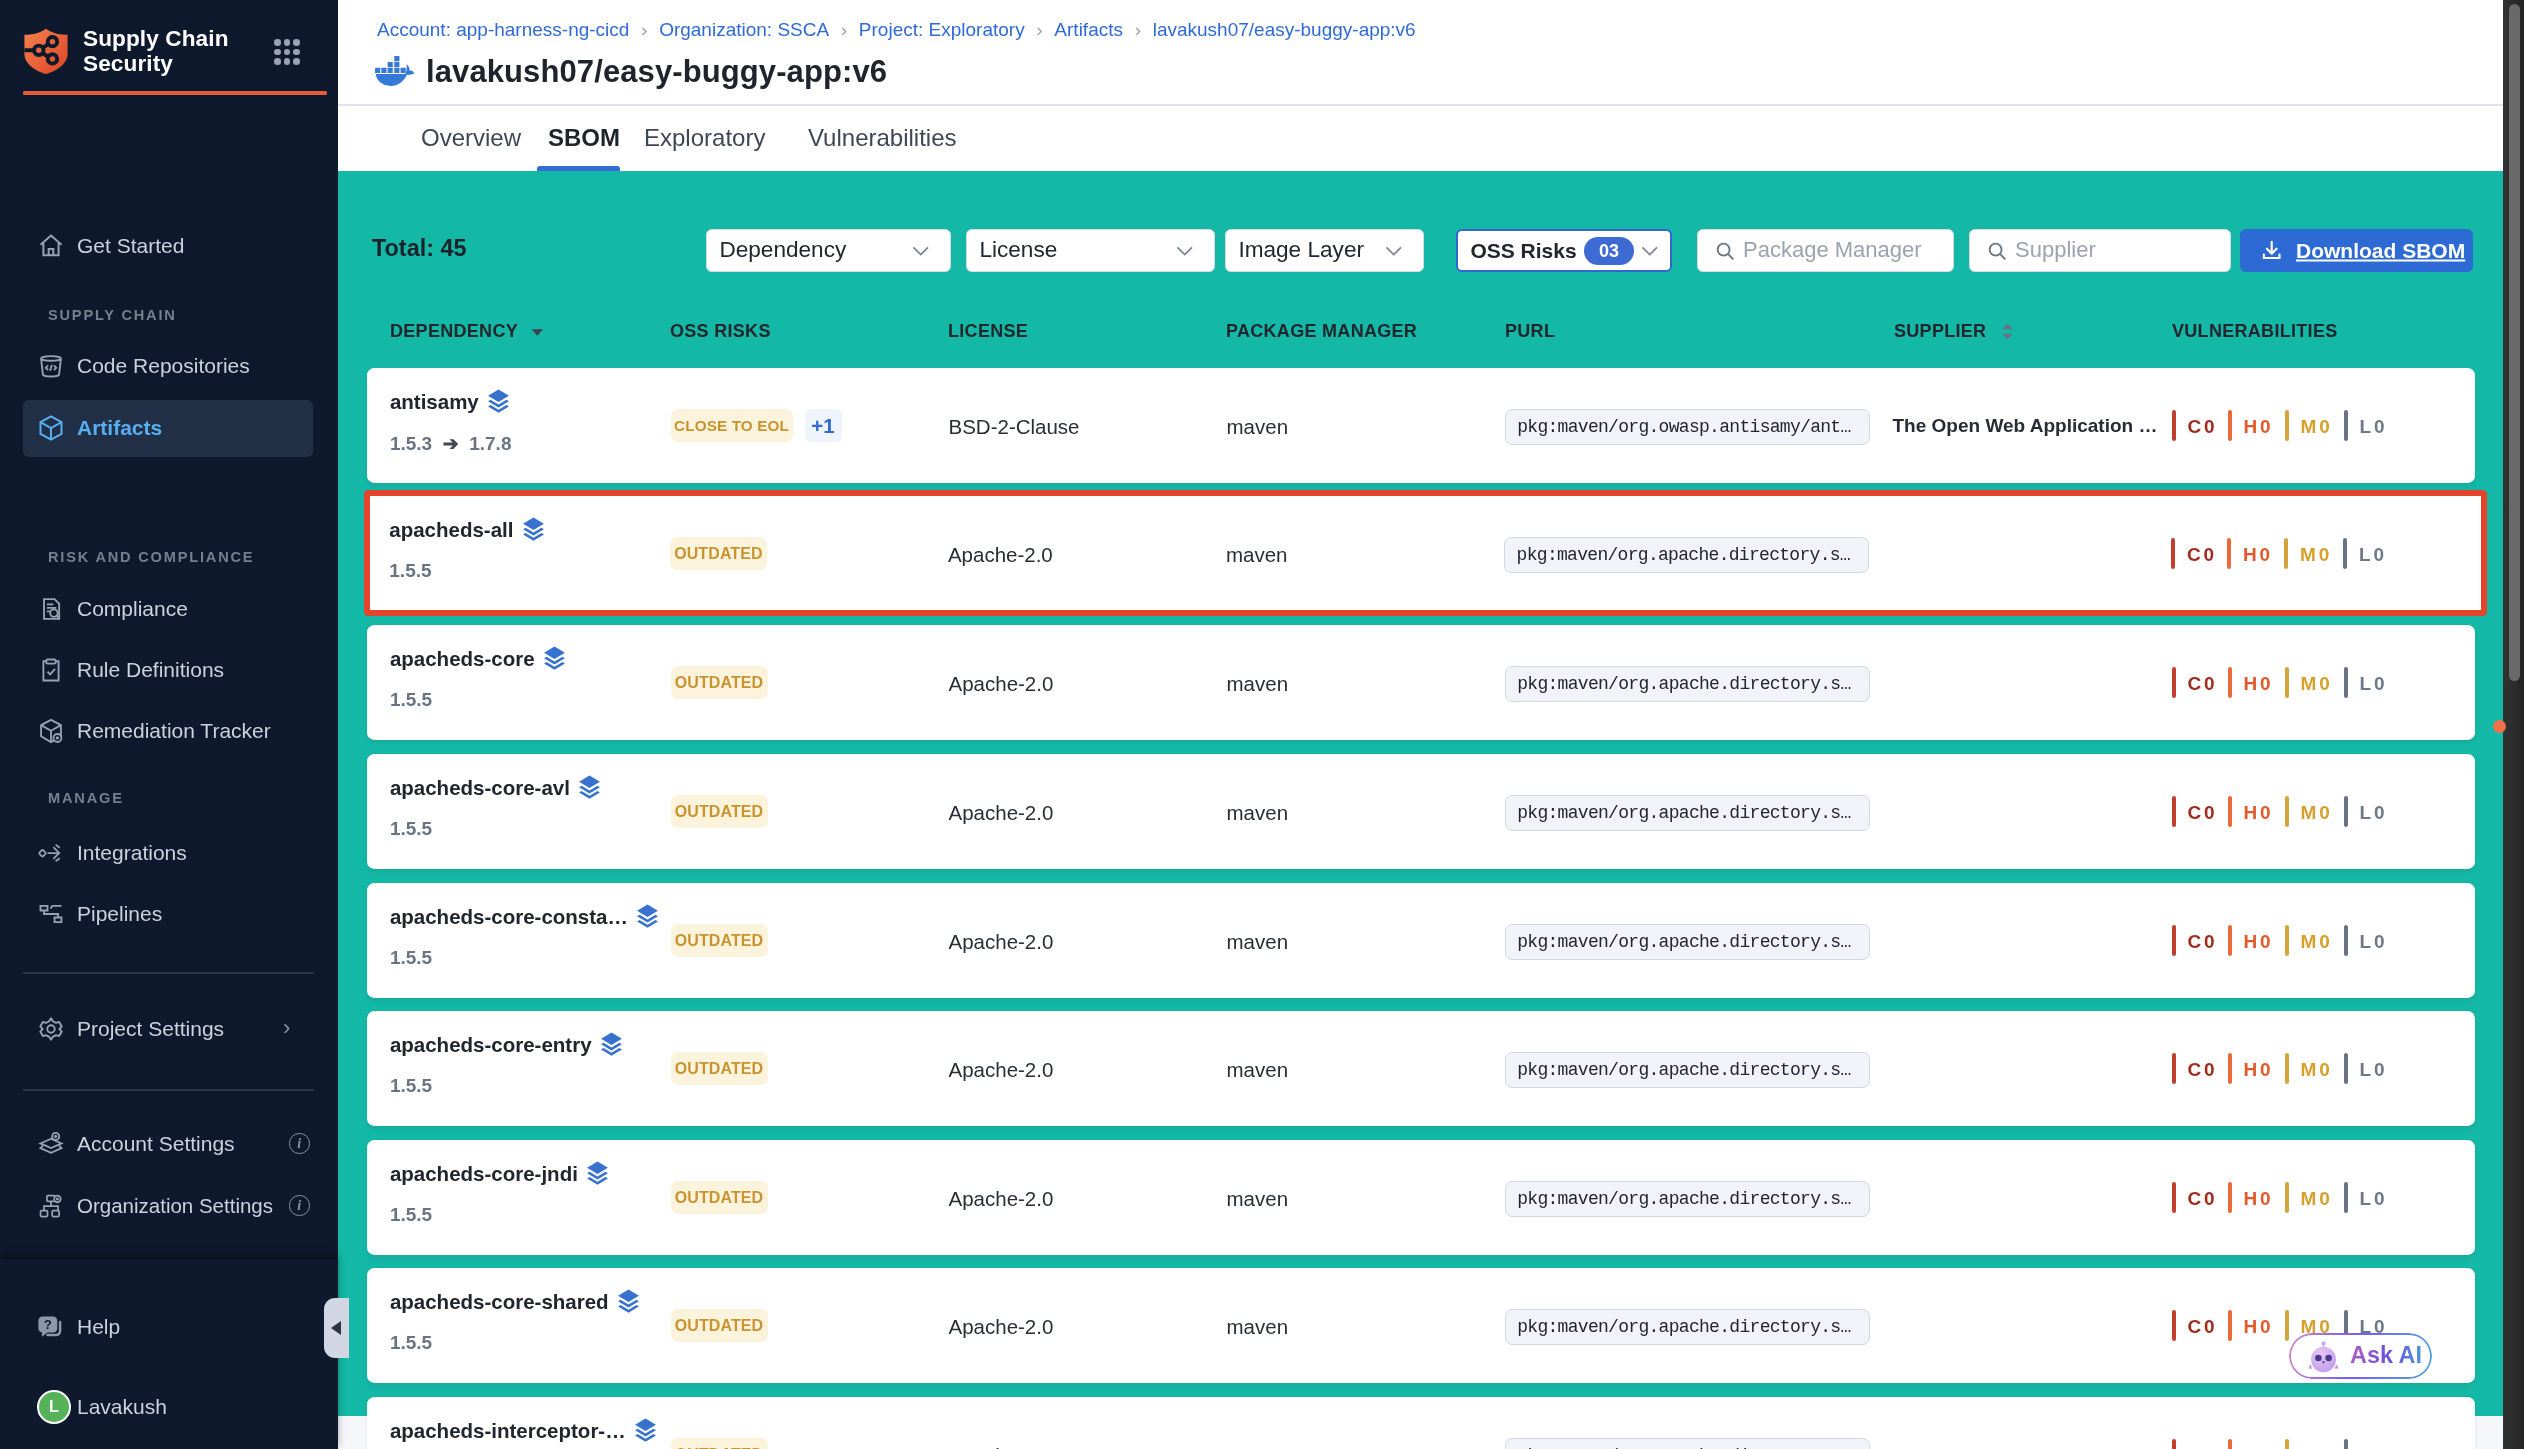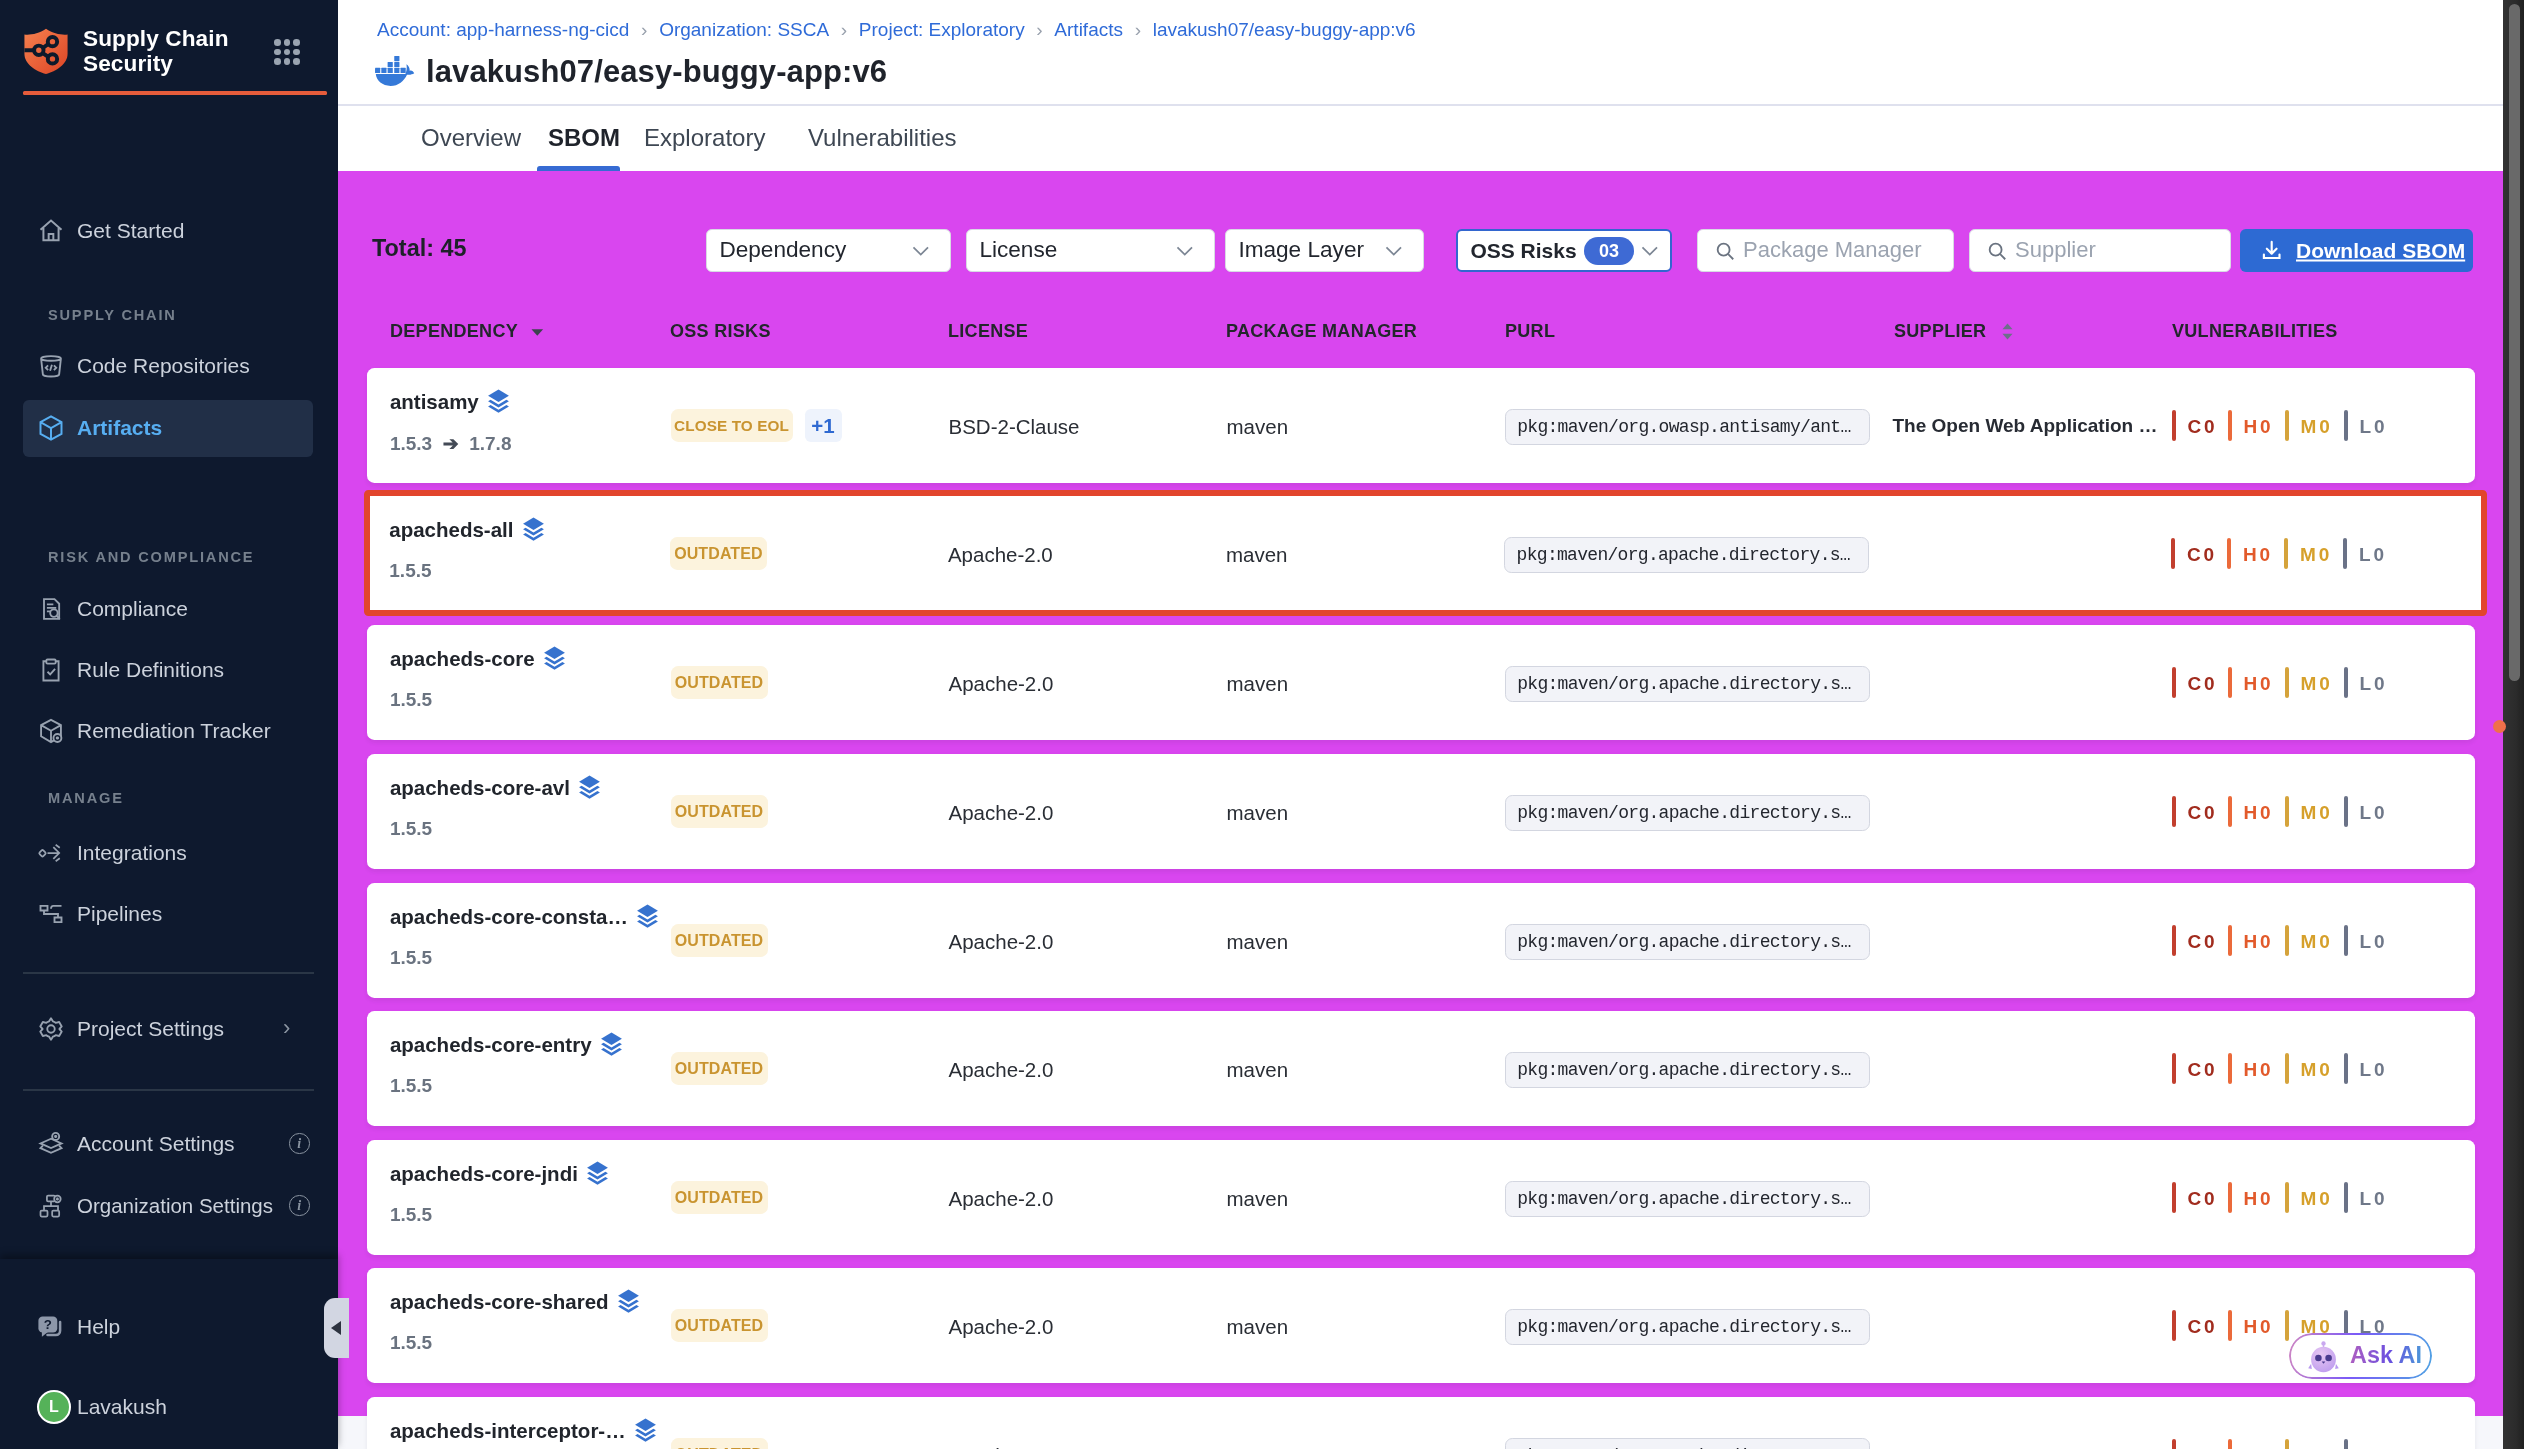--- a/index.html
+++ b/index.html
@@ -29,21 +29,21 @@
   .sb-divider { position:absolute; left:23.4px; width:291px; height:1.5px; background:#2a3646; }
   .chev-r { color:#8b95a2; font-size:22px; }
   .info-i { position:absolute; width:20.5px; height:20.5px; border:1.5px solid #8a94a1; border-radius:50%; color:#8a94a1; font-size:14px; text-align:center; line-height:19px; font-family:"Liberation Serif",serif; font-style:italic; font-weight:bold; }
 
   .sb-bottom { position:absolute; left:0; top:1259px; width:338px; height:191px; background:#0e192e; box-shadow:0 -4.4px 7.3px rgba(0,0,0,.35); }
   .avatar { position:absolute; left:37px; top:1390px; width:34px; height:34px; border-radius:50%; background:#55b259; border:2.2px solid #fff; box-sizing:border-box; color:#fff; font-size:16px; font-weight:bold; text-align:center; line-height:29px; }
   .collapse-tab { position:absolute; left:324px; top:1298px; width:25px; height:60px; background:#d2d6e2; border-radius:11px 0 0 11px; z-index:6; }
   .collapse-tab:after { content:""; position:absolute; left:6.6px; top:22.6px; border-right:10.2px solid #2d3340; border-top:7.3px solid transparent; border-bottom:7.3px solid transparent; }
 
   
-  .main { position:absolute; left:338px; top:0; width:2165px; height:1416px; background:#d946ef; }
+  .main { position:absolute; left:338px; top:0; width:2165px; height:1416px; background:#14b8a6; }
   .hdr { position:absolute; left:0; top:0; width:2165px; height:171px; background:#fff; }
   .hdr-divider { position:absolute; left:0; top:104px; width:2165px; height:1.5px; background:#dfe1ee; }
   .crumbs { position:absolute; left:39px; top:19px; font-size:19px; color:#2f6bd8; white-space:nowrap; }
   .crumbs .sep { color:#99a1ad; margin:0 11.7px; font-size:19px; }
   .docker { position:absolute; left:37px; top:56px; width:40px; height:34px; }
   .title { position:absolute; left:88px; top:54px; font-size:31px; font-weight:bold; color:#1f232b; letter-spacing:0.1px; }
   .tab { position:absolute; top:124px; font-size:24px; color:#3e4753; }
   .tab.active { font-weight:bold; color:#1f232b; }
   .tab-underline { position:absolute; left:199px; top:166px; width:83px; height:5.1px; background:#366bd3; border-radius:2.9px 2.9px 0 0; }
 
@@ -115,21 +115,21 @@
       <i style="left:0;top:9.5px"></i>
         <i style="left:9.5px;top:9.5px"></i>
         <i style="left:19px;top:9.5px"></i>
       <i style="left:0;top:19px"></i>
         <i style="left:9.5px;top:19px"></i>
         <i style="left:19px;top:19px"></i>
     </div>
     <div class="orange-line"></div>
 
 
-    <div class="navitem" style="top:200px">
+    <div class="navitem" style="top:215px">
       <svg class="nico" viewBox="0 0 24 24" fill="none" stroke="#98a2b0" stroke-width="1.7">
           <path d="M3 11 L12 3 L21 11 M5.5 9.5 V20 H18.5 V9.5 M10 20 V14.5 H14 V20"></path>
         </svg>
       <span class="nlabel">Get Started</span>
     </div>
     <div class="navsec" style="top:307px">SUPPLY CHAIN</div>
     <div class="navitem" style="top:335px">
       <svg class="nico" viewBox="0 0 24 24" fill="none" stroke="#98a2b0" stroke-width="1.6">
           <path d="M3.5 5.5 C3.5 4.4 7.3 3.5 12 3.5 C16.7 3.5 20.5 4.4 20.5 5.5 C20.5 6.6 16.7 7.5 12 7.5 C7.3 7.5 3.5 6.6 3.5 5.5 Z M3.5 5.5 L5 19 C5 20.1 8.1 21 12 21 C15.9 21 19 20.1 19 19 L20.5 5.5"></path>
           <path d="M9.5 11.5 L7.5 13.5 L9.5 15.5 M14.5 11.5 L16.5 13.5 L14.5 15.5 M12.8 11 L11.2 16"></path>

